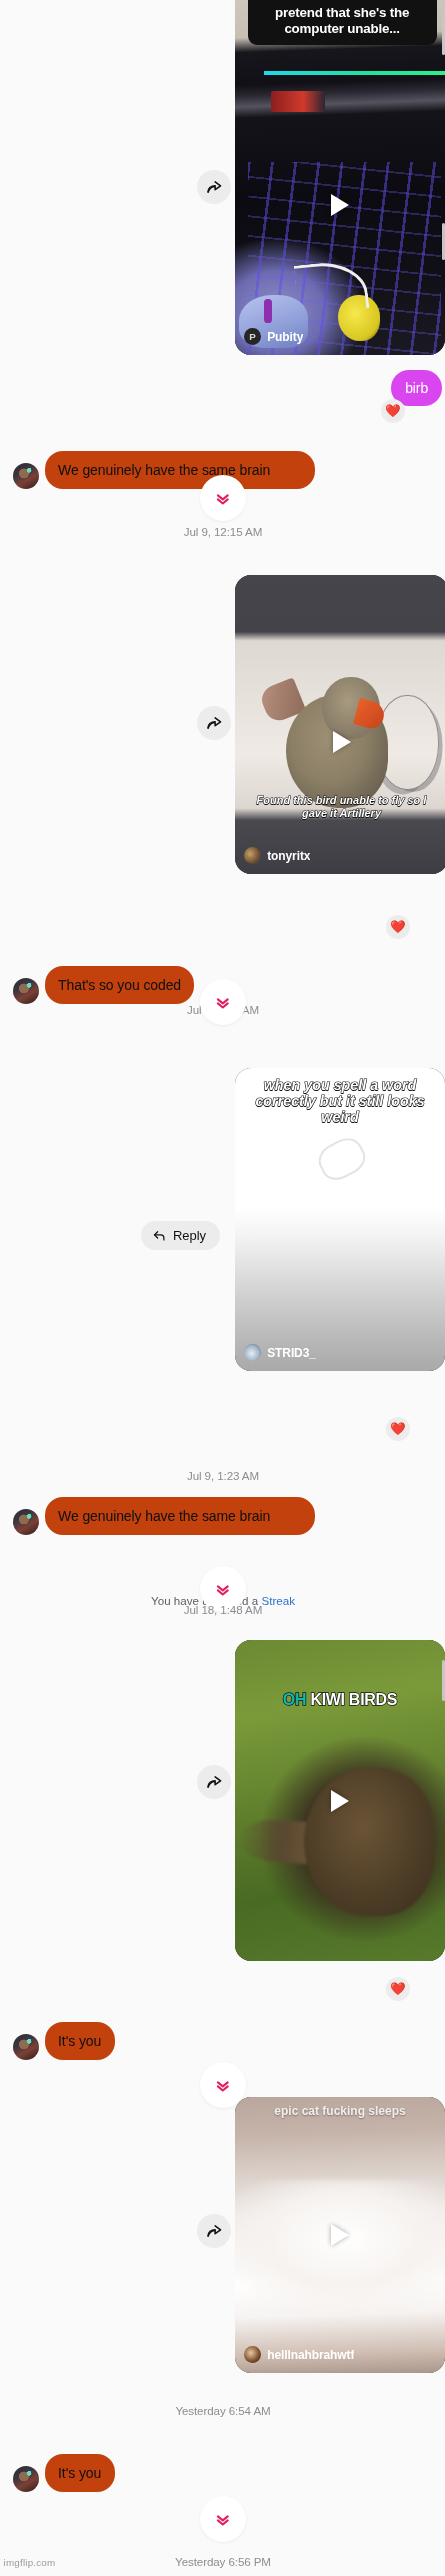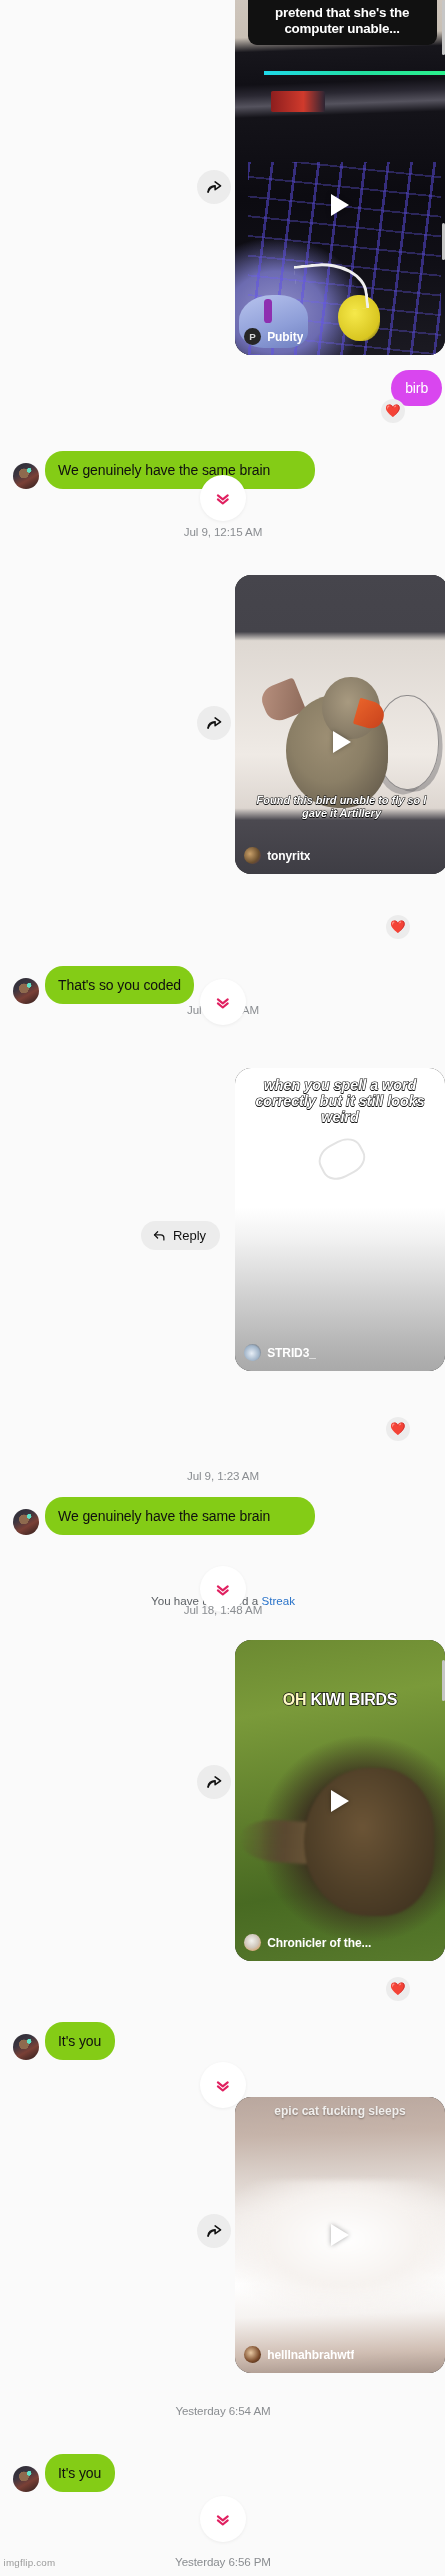--- a/index.html
+++ b/index.html
@@ -117,21 +117,21 @@
     -webkit-text-stroke:1.2px #111;
     paint-order: stroke fill;
     text-shadow: 0 0.9px 0 #111;
   }
   .meme-cap-outline.bottom { bottom:12.5px; font-size:11px; -webkit-text-stroke:1px #111; }
   .meme-cap-impact {
     position:absolute; left:0; right:0; top:16%;
     text-align:center; font-weight:900; font-size:16px; letter-spacing:-0.3px;
     color:#fff; -webkit-text-stroke:1.4px #111; paint-order: stroke fill;
   }
-  .meme-cap-impact .hl { color:#fef9c3;text-align:right; }
+  .meme-cap-impact .hl { color:#14b8a6;text-align:right; }
   .meme-cap-grey {
     position:absolute; left:0; right:0; top:5.3px;
     text-align:center; color:#f0eeec; font-weight:600; font-size:12px;
     text-shadow:0 0.9px 1.8px rgba(0,0,0,.35);
   }
 
   
   .play {
     position:absolute; left:50%; top:50%; transform:translate(-50%,-50%);
     width:0; height:0;
@@ -170,21 +170,21 @@
   
   .bubble-row { position:absolute; display:flex; align-items:flex-end; gap:6.2px; }
   .avatar {
     width:26px; height:26px; border-radius:50%; flex:0 0 26px;
     background:
       radial-gradient(circle at 62% 28%, #5fe3c8 0 9%, rgba(0,0,0,0) 10%),
       radial-gradient(circle at 42% 40%, #8e6a4e 0 22%, rgba(0,0,0,0) 23%),
       linear-gradient(150deg,#2a2b33 0%,#3c3540 34%,#7a4036 62%,#2a1d1c 100%);
   }
   .bubble {
-    background:#84cc16; color:#0f0f0f;
+    background:#c2410c; color:#0f0f0f;
     font-size:14px; line-height:1.34; letter-spacing:-0.1px;
     padding:9.8px 13.4px; border-radius:18px; max-width:276px;
   }
   .bubble-blue {
     position:absolute; background:#d946ef; color:#fff;
     font-size:14px; line-height:1.3; padding:9px 14.3px;
     border-radius:18px; letter-spacing:-0.1px;
   }
 
   
@@ -385,24 +385,20 @@
 
   <div class="card" style="left:235px; top:1640px; width:210px; height:321px;">
     <div class="card-inner">
       <div class="bg-kiwi"></div>
       <div class="kiwi-beak"></div>
       <div class="kiwi-body"></div>
       <div class="meme-cap-impact">
         <span class="hl">OH</span><span> KIWI BIRDS</span>
       </div>
       <div class="play" style="top:50%;"></div>
-      <div class="attr">
-        <span class="attr-ava chron"></span>
-        <span class="attr-name">Chronicler of the...</span>
-      </div>
     </div>
   </div>
 
   <div class="share" style="left:197px; top:1765px;">
     <svg viewBox="0 0 24 24" fill="none" stroke="#111" stroke-width="2" stroke-linecap="round" stroke-linejoin="round">
       <path d="M4 18c0-5 4-8 9-8"></path>
         <path d="M13 5l7 5-7 5v-4c-4 0-7 2-9 7"></path>
     </svg>
   </div>
 

